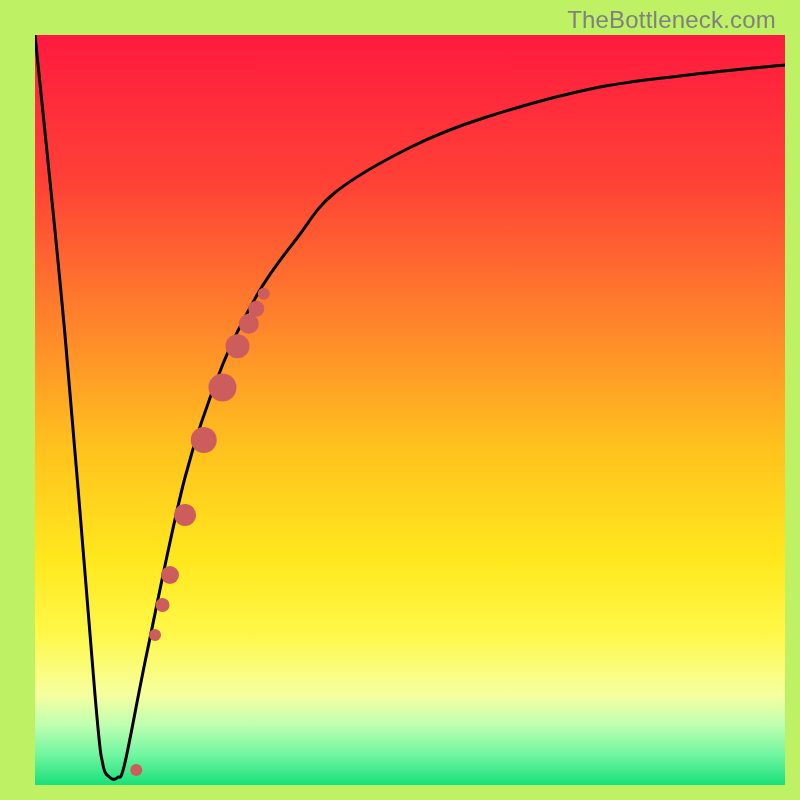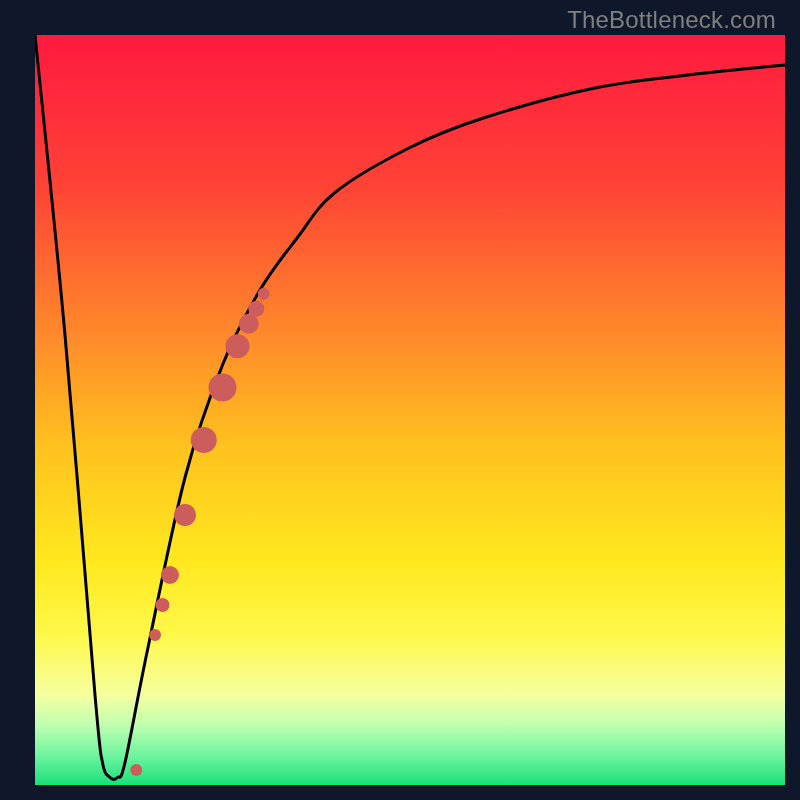--- a/index.html
+++ b/index.html
@@ -7,21 +7,21 @@
     padding: 0;
     width: 800px;
     height: 800px;
     overflow: hidden;
     background: #000;
     font-family: Arial, Helvetica, sans-serif;
   }
   .frame {
     position: absolute;
     inset: 0;
-    background: #0f172a;
+    background: #bef264;
   }
   .plot-area {
     position: absolute;
     left: 35px;
     top: 35px;
     width: 750px;
     height: 750px;
   }
   .plot-svg {
     display: block;

